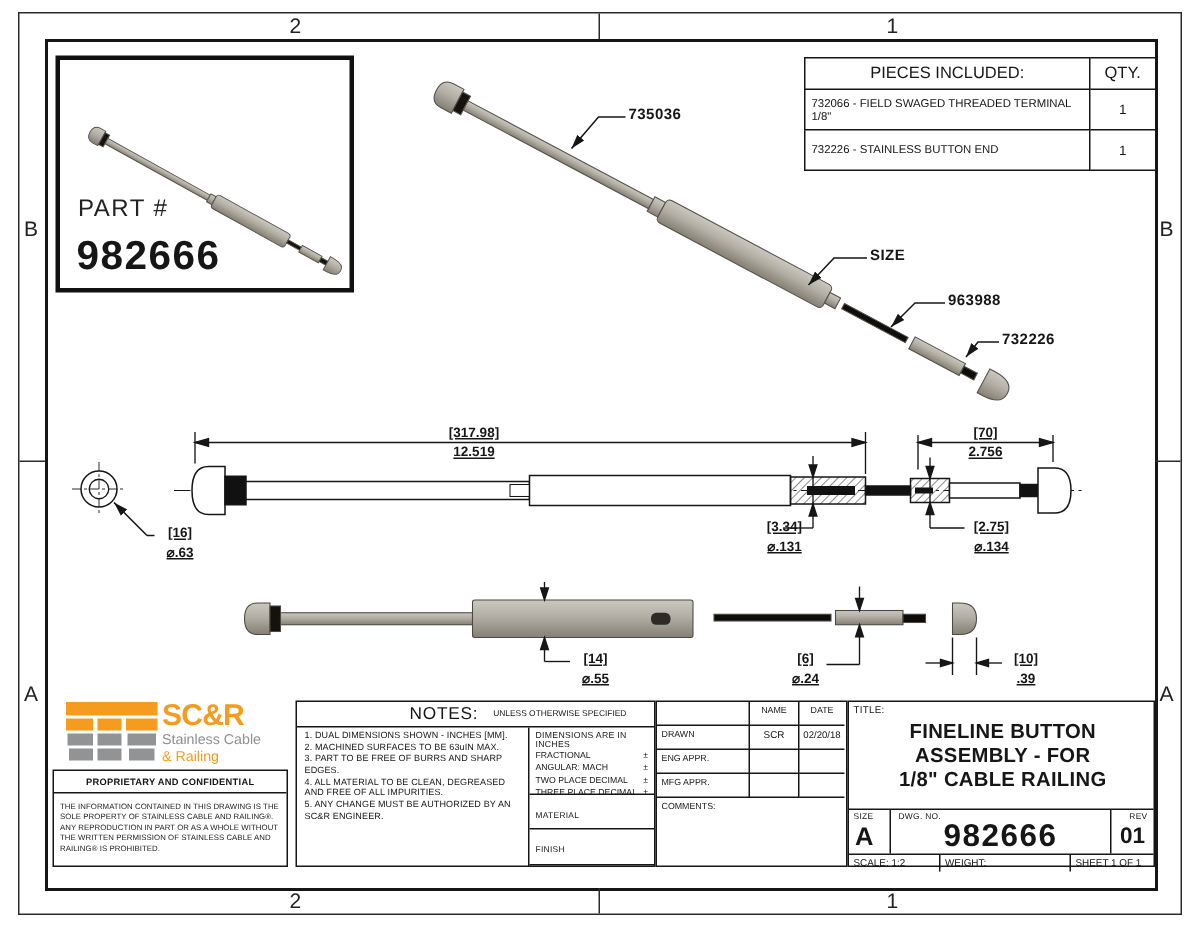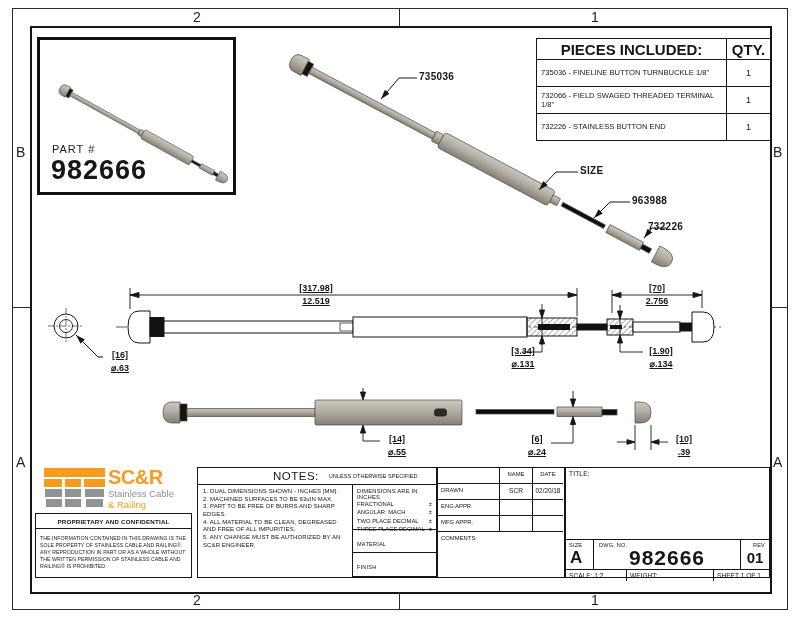--- a/index.html
+++ b/index.html
@@ -6,26 +6,26 @@
   .sheet{position:relative;width:800px;height:618px;background:#fff;overflow:hidden;
          font-family:"Liberation Sans",sans-serif;color:#161616;}
   .abs{position:absolute;}
   .outer-border{left:12px;top:8px;width:774px;height:600px;border:1px solid #2b2b2b;}
   .inner-border{left:30px;top:26px;width:738px;height:564px;border:2px solid #161616;}
   .zone{font-size:14px;color:#222;}
   .tick{background:#2b2b2b;}
   svg.art{left:0;top:0;width:800px;height:618px;}
   
   .partbox{left:37px;top:37px;width:193px;height:152px;border:3px solid #111;}
-  .part-label{left:12px;top:103px;font-size:11px;letter-spacing:1px;color:#222;}
+  .part-label{left:12px;top:91px;font-size:16px;letter-spacing:1px;color:#222;}
   .part-number{left:11px;top:115px;font-size:27px;font-weight:bold;letter-spacing:1px;}
   
   .ptable{left:536px;top:38px;width:234px;border-collapse:collapse;table-layout:fixed;}
   .ptable th,.ptable td{border:1.4px solid #161616;padding:1px 4px;vertical-align:middle;}
-  .ptable th{font-size:15px;font-weight:bold;height:18px;}
+  .ptable th{font-size:11px;font-weight:normal;height:18px;}
   .ptable td.desc{font-size:7.6px;line-height:1.25;height:24px;}
   .ptable td.qty{font-size:9px;text-align:center;}
   
   .callout{font-size:10px;font-weight:bold;letter-spacing:.3px;}
   .dim{font-weight:bold;font-size:9px;line-height:10.5px;text-align:center;}
   .dim span{display:block;text-decoration:underline;}
   .dim .mm{margin-bottom:2px;}
   
   .blk{border:1.5px solid #161616;box-sizing:border-box;}
   .small-cap{font-size:5.6px;letter-spacing:.2px;}
@@ -201,57 +201,53 @@
     <colgroup>
         <col style="width:190px">
         <col style="width:44px">
       </colgroup>
     <tbody>
         <tr>
       <th>PIECES INCLUDED:</th>
       <th>QTY.</th>
     </tr>
     <tr>
-      <td class="desc">735036 - FINELINE BUTTON TURNBUCKLE 1/8"</td>
-      <td class="qty">1</td>
-    </tr>
-    <tr>
       <td class="desc">732066 - FIELD SWAGED THREADED TERMINAL 1/8"</td>
       <td class="qty">1</td>
     </tr>
     <tr>
       <td class="desc">732226 - STAINLESS BUTTON END</td>
       <td class="qty">1</td>
     </tr>
   </tbody>
     </table>
 
   <div class="abs callout" style="left:419px;top:71px;">735036</div>
   <div class="abs callout" style="left:580px;top:165px;">SIZE</div>
   <div class="abs callout" style="left:632px;top:195px;">963988</div>
-  <div class="abs callout" style="left:648px;top:221px;">732226</div>
+  <div class="abs callout" style="left:668px;top:221px;">732226</div>
 
   <div class="abs dim" style="left:287px;top:283px;width:58px;">
     <span class="mm">[317.98]</span>
     <span>12.519</span>
   </div>
   <div class="abs dim" style="left:634px;top:283px;width:46px;">
     <span class="mm">[70]</span>
     <span>2.756</span>
   </div>
   <div class="abs dim" style="left:102px;top:350px;width:36px;">
     <span class="mm">[16]</span>
     <span>⌀.63</span>
   </div>
   <div class="abs dim" style="left:504px;top:346px;width:38px;">
     <span class="mm">[3.34]</span>
     <span>⌀.131</span>
   </div>
   <div class="abs dim" style="left:641px;top:346px;width:40px;">
-    <span class="mm">[1.90]</span>
+    <span class="mm">[2.75]</span>
     <span>⌀.134</span>
   </div>
   <div class="abs dim" style="left:379px;top:434px;width:36px;">
     <span class="mm">[14]</span>
     <span>⌀.55</span>
   </div>
   <div class="abs dim" style="left:520px;top:434px;width:34px;">
     <span class="mm">[6]</span>
     <span>⌀.24</span>
   </div>
@@ -339,20 +335,25 @@
       <div class="appr-cell">MFG APPR.</div>
       <div class="appr-cell ctr"></div>
       <div class="appr-cell ctr" style="border-right:none;"></div>
     </div>
     <div style="font-size:5.9px;padding:3px 0 0 3px;">COMMENTS:</div>
   </div>
 
   <div class="abs blk" style="left:565px;top:467px;width:205px;height:111px;">
     <div style="height:71px;position:relative;">
       <div class="small-cap" style="position:absolute;left:3px;top:2px;font-size:6.5px;">TITLE:</div>
+      <div class="title-lines" style="position:absolute;left:0;top:12px;width:205px;">
+        <div>FINELINE BUTTON</div>
+        <div>ASSEMBLY - FOR</div>
+        <div>1/8" CABLE RAILING</div>
+      </div>
     </div>
     <div style="height:29px;border-top:1.4px solid #161616;display:flex;">
       <div style="width:27px;border-right:1px solid #161616;position:relative;">
         <div class="small-cap" style="position:absolute;left:3px;top:2px;">SIZE</div>
         <div class="big-val" style="position:absolute;left:4px;top:8px;font-size:17px;">A</div>
       </div>
       <div style="flex:1;border-right:1px solid #161616;position:relative;">
         <div class="small-cap" style="position:absolute;left:5px;top:2px;">DWG.  NO.</div>
         <div class="big-val" style="position:absolute;left:0;top:6px;width:100%;text-align:center;font-size:21px;letter-spacing:1px;">982666</div>
       </div>

